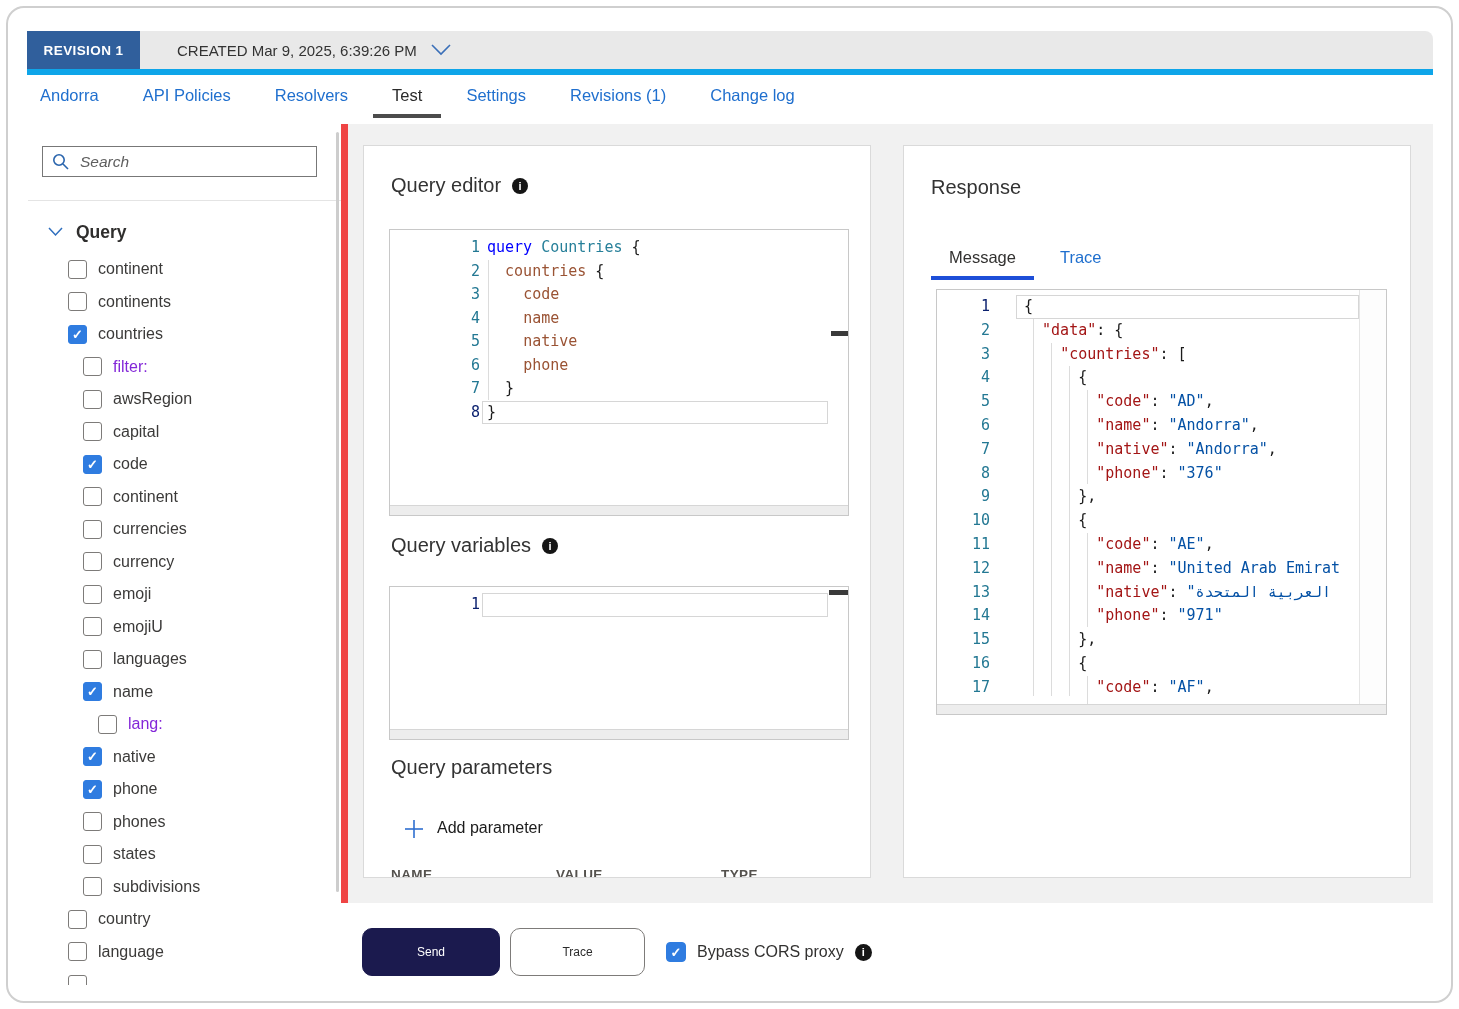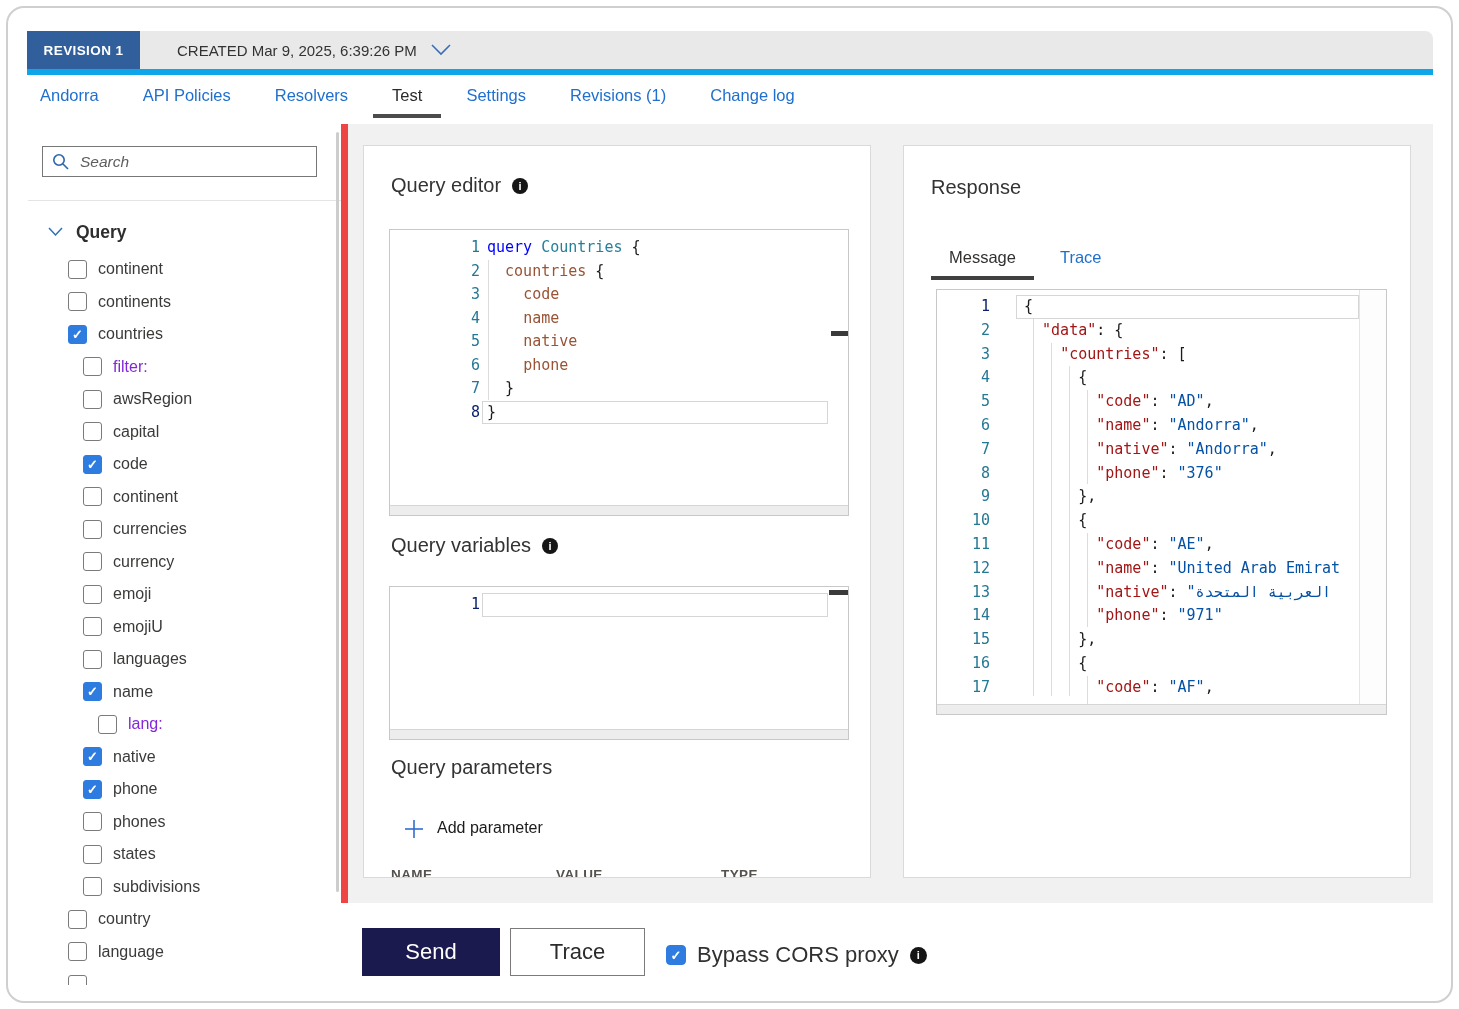--- a/index.html
+++ b/index.html
@@ -81,31 +81,31 @@
 
   
   .add-param{position:absolute;left:40px;top:673px;display:flex;gap:13px;cursor:pointer;}
   .add-param .lbl{font-size:16px;color:#1b1b1b;}
   .param-cols{position:absolute;left:27px;top:721px;display:flex;}
   .param-col{width:165px;font-size:13.5px;font-weight:bold;color:#55524e;letter-spacing:.4px;}
 
   
   .resp-tabs{position:absolute;left:27px;top:96px;height:38px;display:flex;gap:8px;}
   .resp-tab{padding:0 18px;font-size:16.5px;color:#1f6fce;line-height:30px;cursor:pointer;}
-  .resp-tab.active{color:#323130;border-bottom:4px solid #404040;}
+  .resp-tab.active{color:#323130;border-bottom:4px solid #1d4ed8;}
 
   
   .footer{position:absolute;left:341px;top:903px;width:1092px;height:82px;background:#fff;}
-  .btn{position:absolute;top:25px;height:48px;box-sizing:border-box;font-size:22px;
-    display:flex;align-items:center;justify-content:center;cursor:pointer;border-radius:0;}
+  .btn{position:absolute;top:25px;height:48px;box-sizing:border-box;font-size:12px;
+    display:flex;align-items:center;justify-content:center;cursor:pointer;border-radius:10px;}
   .btn.send{left:21px;width:138px;background:#1b1a4e;color:#fff;border:1px solid #1b1a4e;}
   .btn.trace{left:169px;width:135px;background:#fff;color:#2b2b2b;border:1px solid #7d7b79;}
   .bypass{position:absolute;left:325px;top:39px;display:flex;align-items:center;gap:11px;}
   .bypass .cb{width:20px;height:20px;border-radius:4px;cursor:pointer;}
-  .bypass .lbl{font-size:22px;color:#323130;}
+  .bypass .lbl{font-size:16px;color:#323130;}
   .bypass .info-icon{width:17px;height:17px;}
 </style>
 </head>
 <body>
 
 <div class="page">
 
   <div class="revision-bar">
     <div class="revision-badge">REVISION 1</div>
     <div class="created-text">CREATED Mar 9, 2025, 6:39:26 PM</div>

